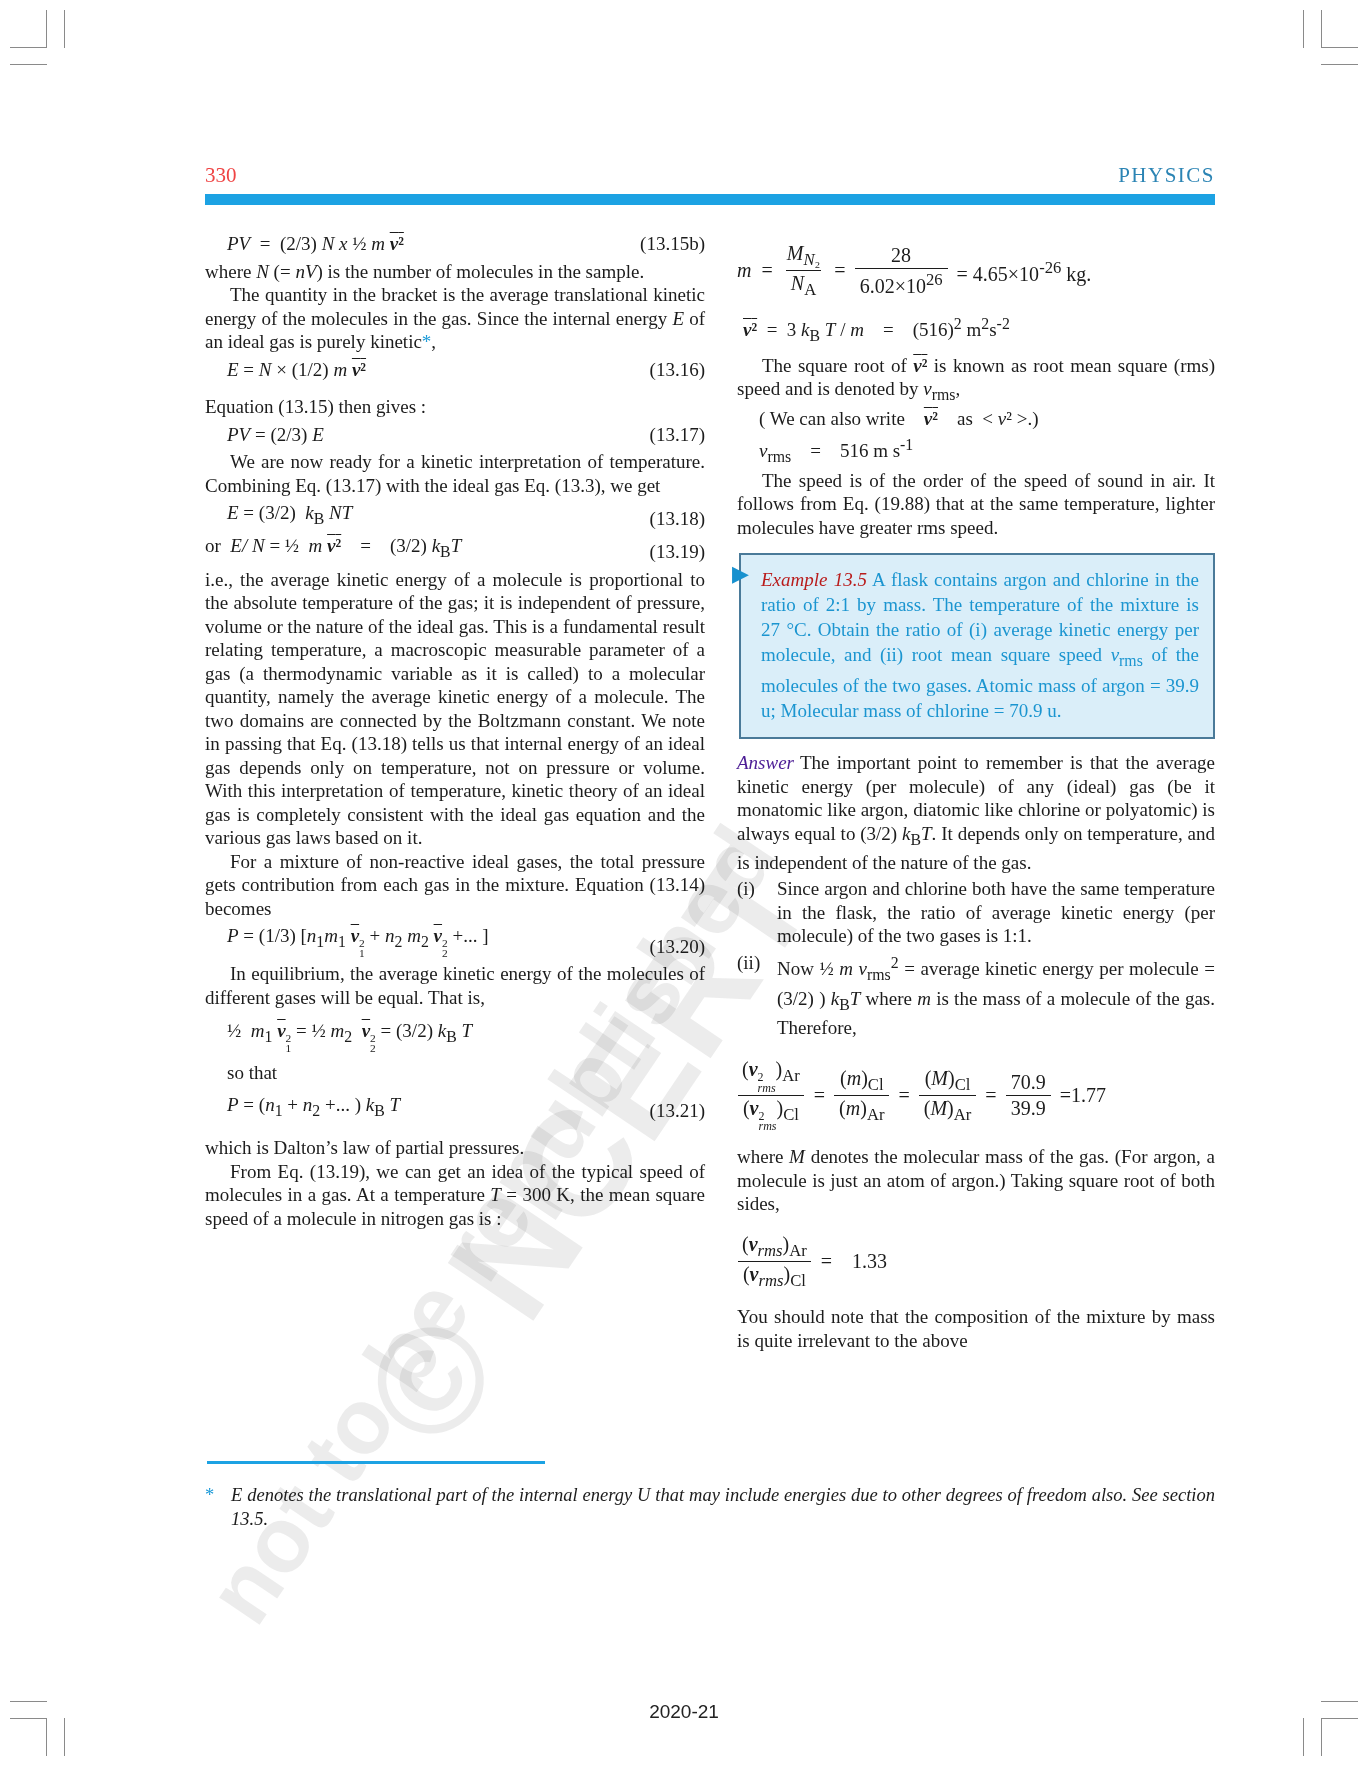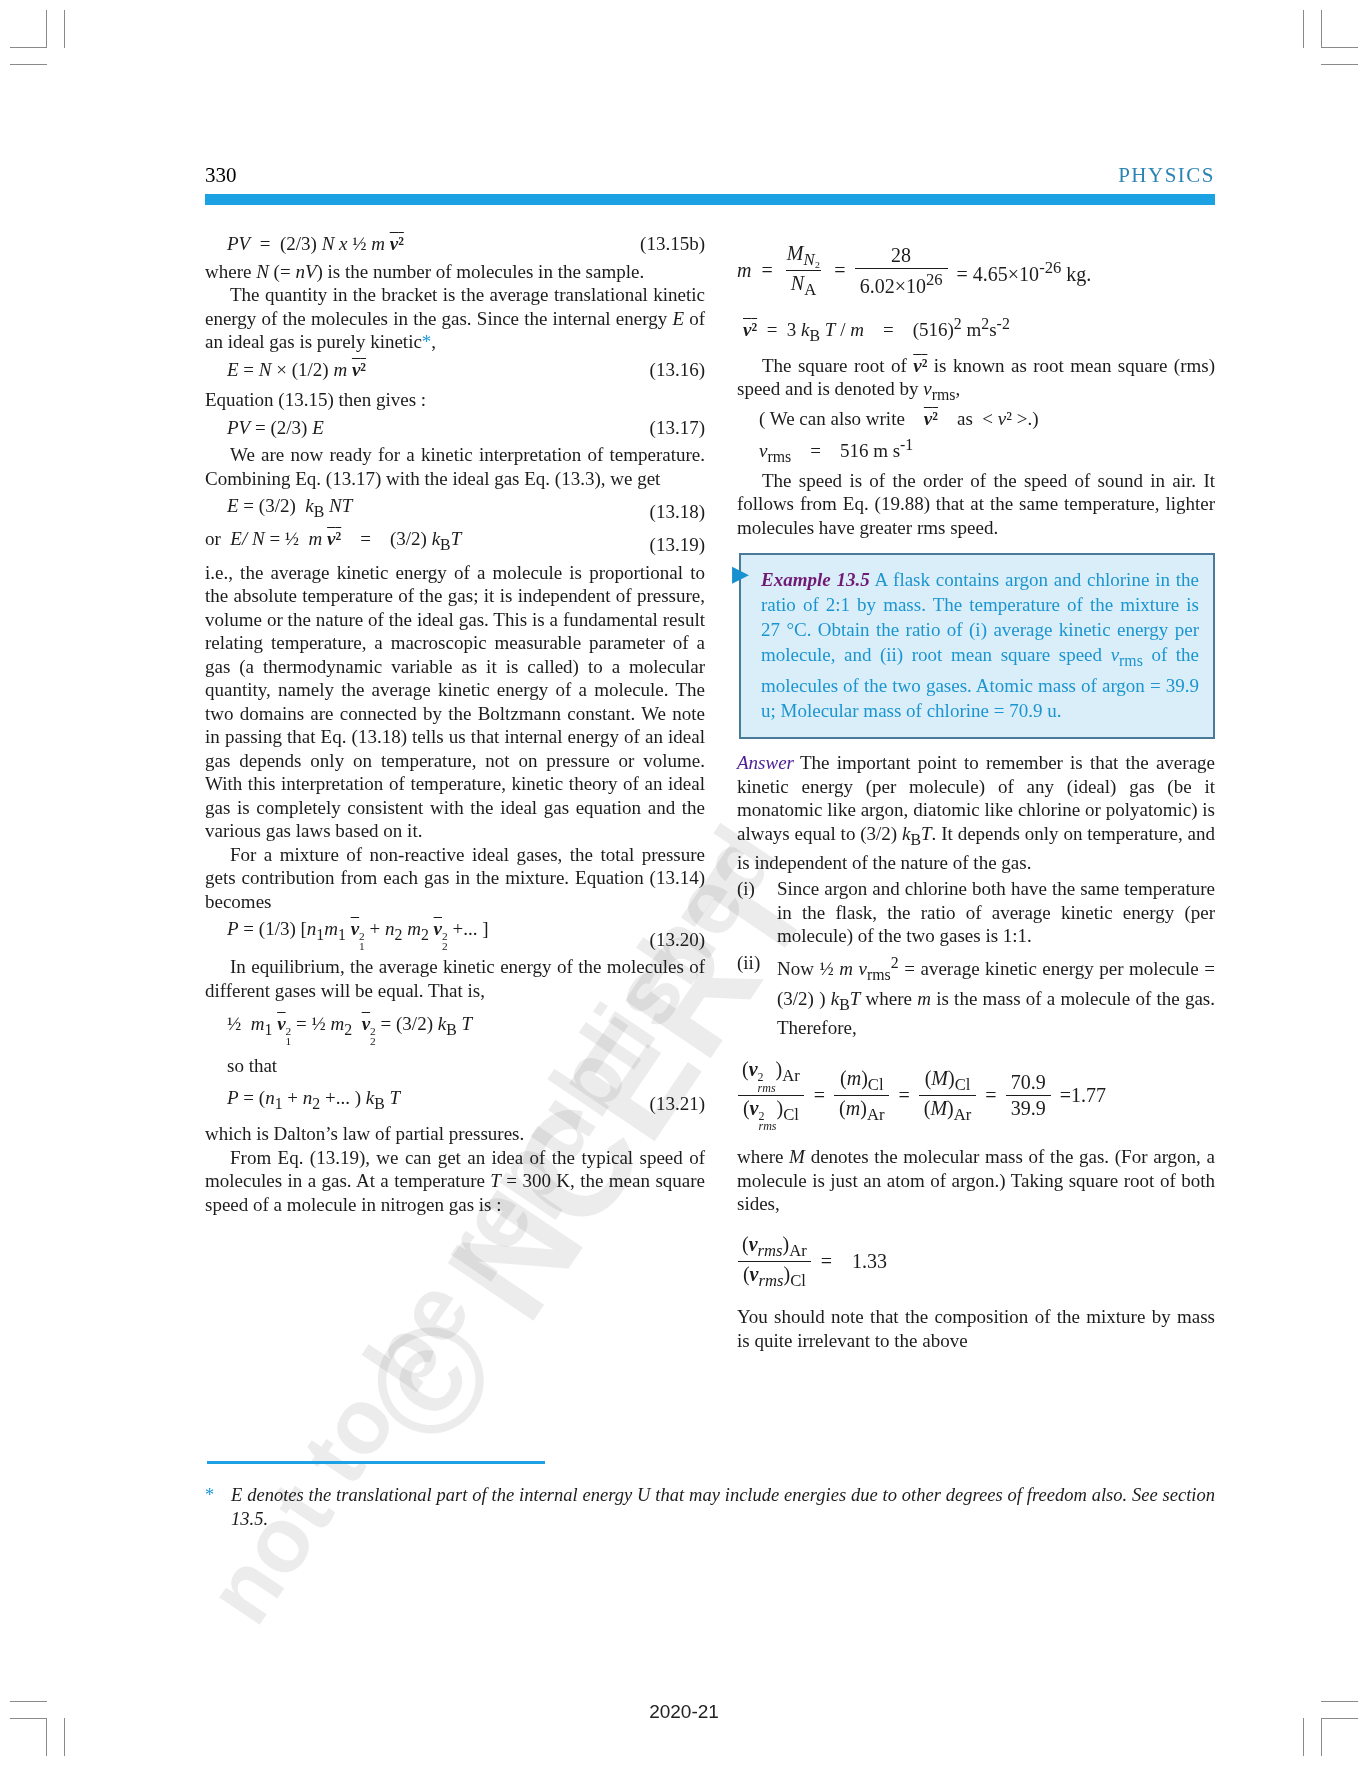--- a/index.html
+++ b/index.html
@@ -7,49 +7,49 @@
         font-family:"Liberation Serif","DejaVu Serif",serif;color:#1c1c1c;}
   
   .mark{position:absolute;background:#8a8a8a;}
   
   .wm{position:absolute;color:rgba(70,70,70,0.10);font-family:"Liberation Sans","DejaVu Sans",sans-serif;
       font-weight:bold;white-space:nowrap;pointer-events:none;transform-origin:left center;z-index:1;}
   #wm1{left:400px;top:1340px;font-size:150px;transform:rotate(-56deg);}
   #wm2{left:230px;top:1560px;font-size:92px;transform:rotate(-56deg);}
   
   .header{position:absolute;left:205px;top:163px;width:1010px;display:flex;justify-content:space-between;align-items:flex-end;}
-  .pagenum{color:#000000;font-size:21px;text-align:center;}
+  .pagenum{color:#ef4444;font-size:21px;text-align:center;}
   .booktitle{color:#2b84b4;font-size:21px;letter-spacing:1.5px;}
   .headbar{position:absolute;left:205px;top:194px;width:1010px;height:11px;background:#1CA2E3;}
   
   .col{position:absolute;font-size:19px;line-height:23.5px;text-align:justify;z-index:2;}
   #leftcol{left:205px;top:228px;width:500px;}
   #rightcol{left:737px;top:231px;width:478px;}
   p{margin:0;}
   .indf{text-indent:25px;}
-  .mt{margin-top:7px;}
+  .mt{margin-top:14px;}
   .mb{margin-bottom:7px;}
   .eqrow{display:flex;justify-content:space-between;align-items:flex-end;margin:4px 0;text-align:left;}
   .eqrow .eq{padding-left:22px;}
   .eqrow .eqnum{text-align:right;}
   .plain{text-align:left;}
   .ind{padding-left:22px;}
   .ov{text-decoration:overline;font-weight:bold;}
   .stk{display:inline-flex;flex-direction:column;align-items:flex-start;vertical-align:-0.4em;font-size:0.6em;line-height:0.9;}
   .stk span{display:block;}
   
   .frac{display:inline-flex;flex-direction:column;align-items:center;vertical-align:middle;line-height:1.15;text-align:center;}
   .frac .num,.frac .den{display:block;padding:1px 5px;}
   .frac .den{border-top:1.6px solid #1c1c1c;}
   .fraceq{display:flex;align-items:center;gap:9px;text-align:left;margin:10px 0 12px 0;font-size:20px;}
   
   .exbox{position:relative;margin:14px 0 12px 2px;background:#DAEEF9;border:2px solid #4a7a99;
          padding:12px 14px 14px 20px;color:#1b95d0;line-height:25px;}
   .exbox .tri{position:absolute;left:-9px;top:8px;color:#1791cf;font-size:22px;line-height:22px;}
-  .extitle{font-weight:bold;font-style:italic;color:#701a75;}
+  .extitle{font-weight:normal;font-style:italic;color:#b91c1c;}
   .anslbl{font-weight:normal;font-style:italic;color:#4c1d95;padding-right:6px;}
   .li{display:flex;margin-top:3px;}
   .li .lbl{width:40px;flex:none;text-align:left;}
   .li .bodytxt{flex:1;text-align:justify;}
   .bluestar{color:#1b9ad8;}
   
   .fnrule{position:absolute;left:207px;top:1461px;width:338px;height:3px;background:#1CA2E3;z-index:2;}
   .footnote{position:absolute;left:205px;top:1483px;width:1010px;display:flex;font-size:18.5px;line-height:24px;z-index:2;}
   .footnote .fnmark{width:26px;flex:none;color:#1b9ad8;}
   .footnote .fntext{flex:1;font-style:italic;text-align:justify;}

